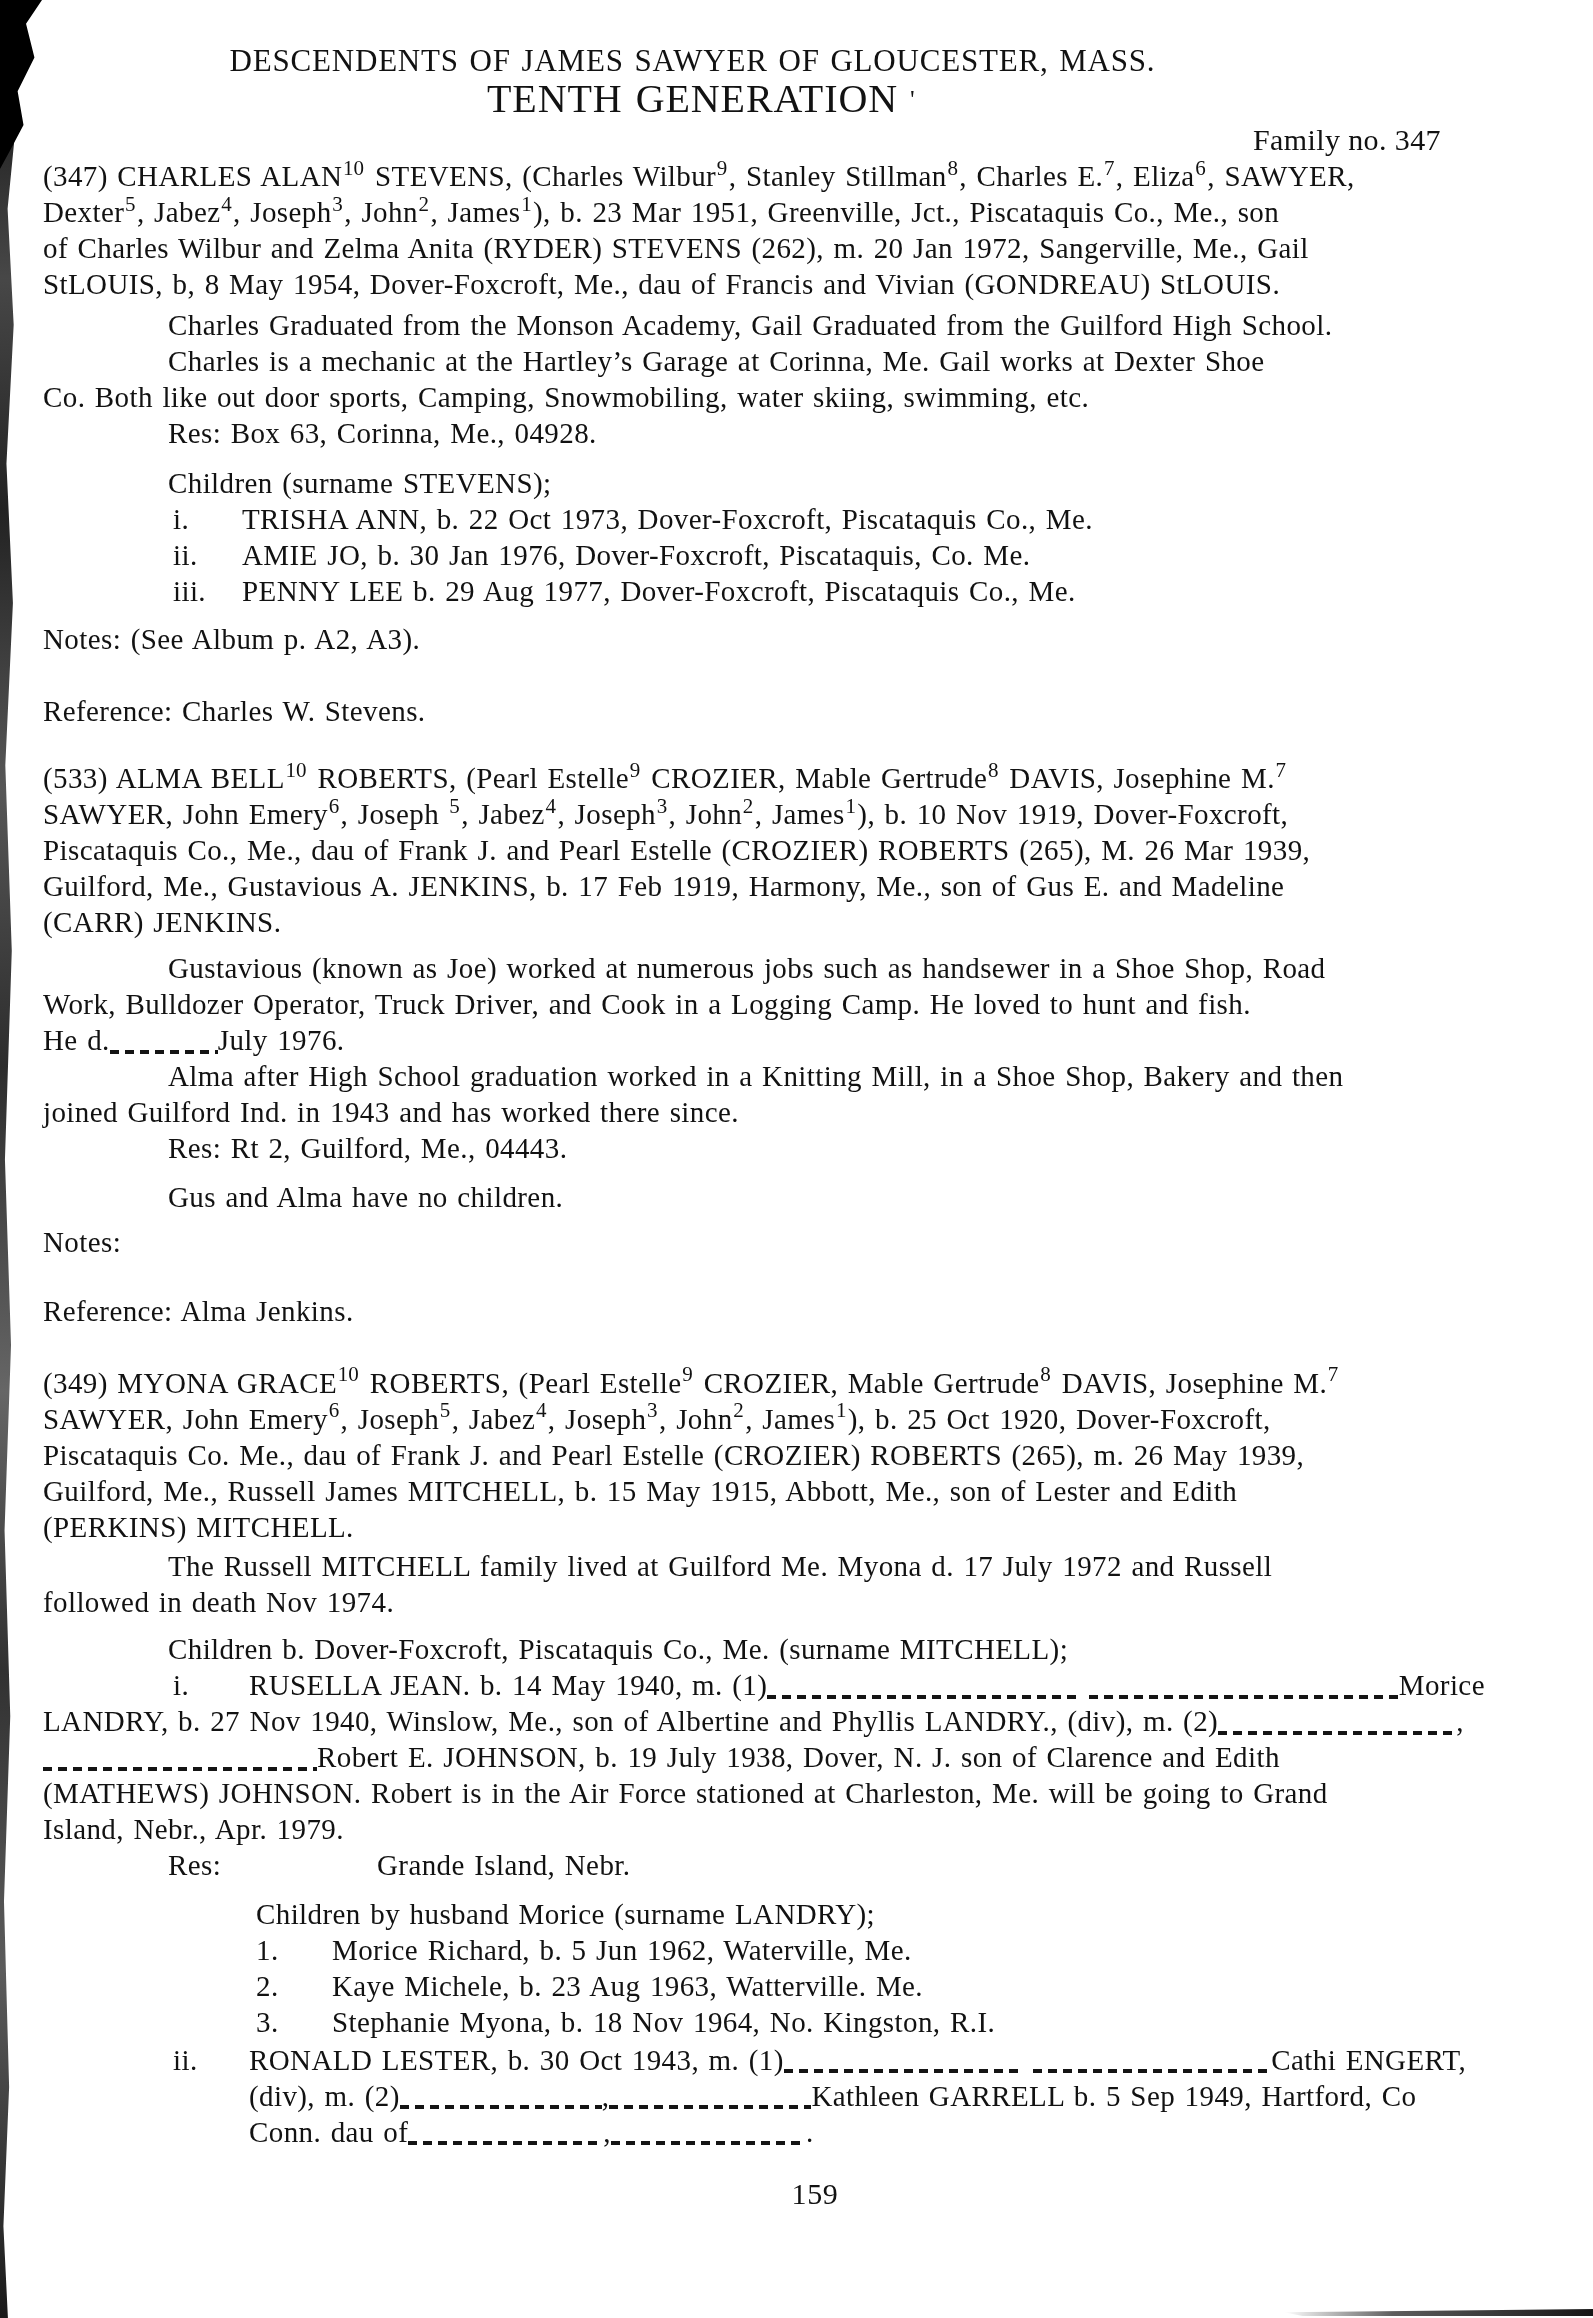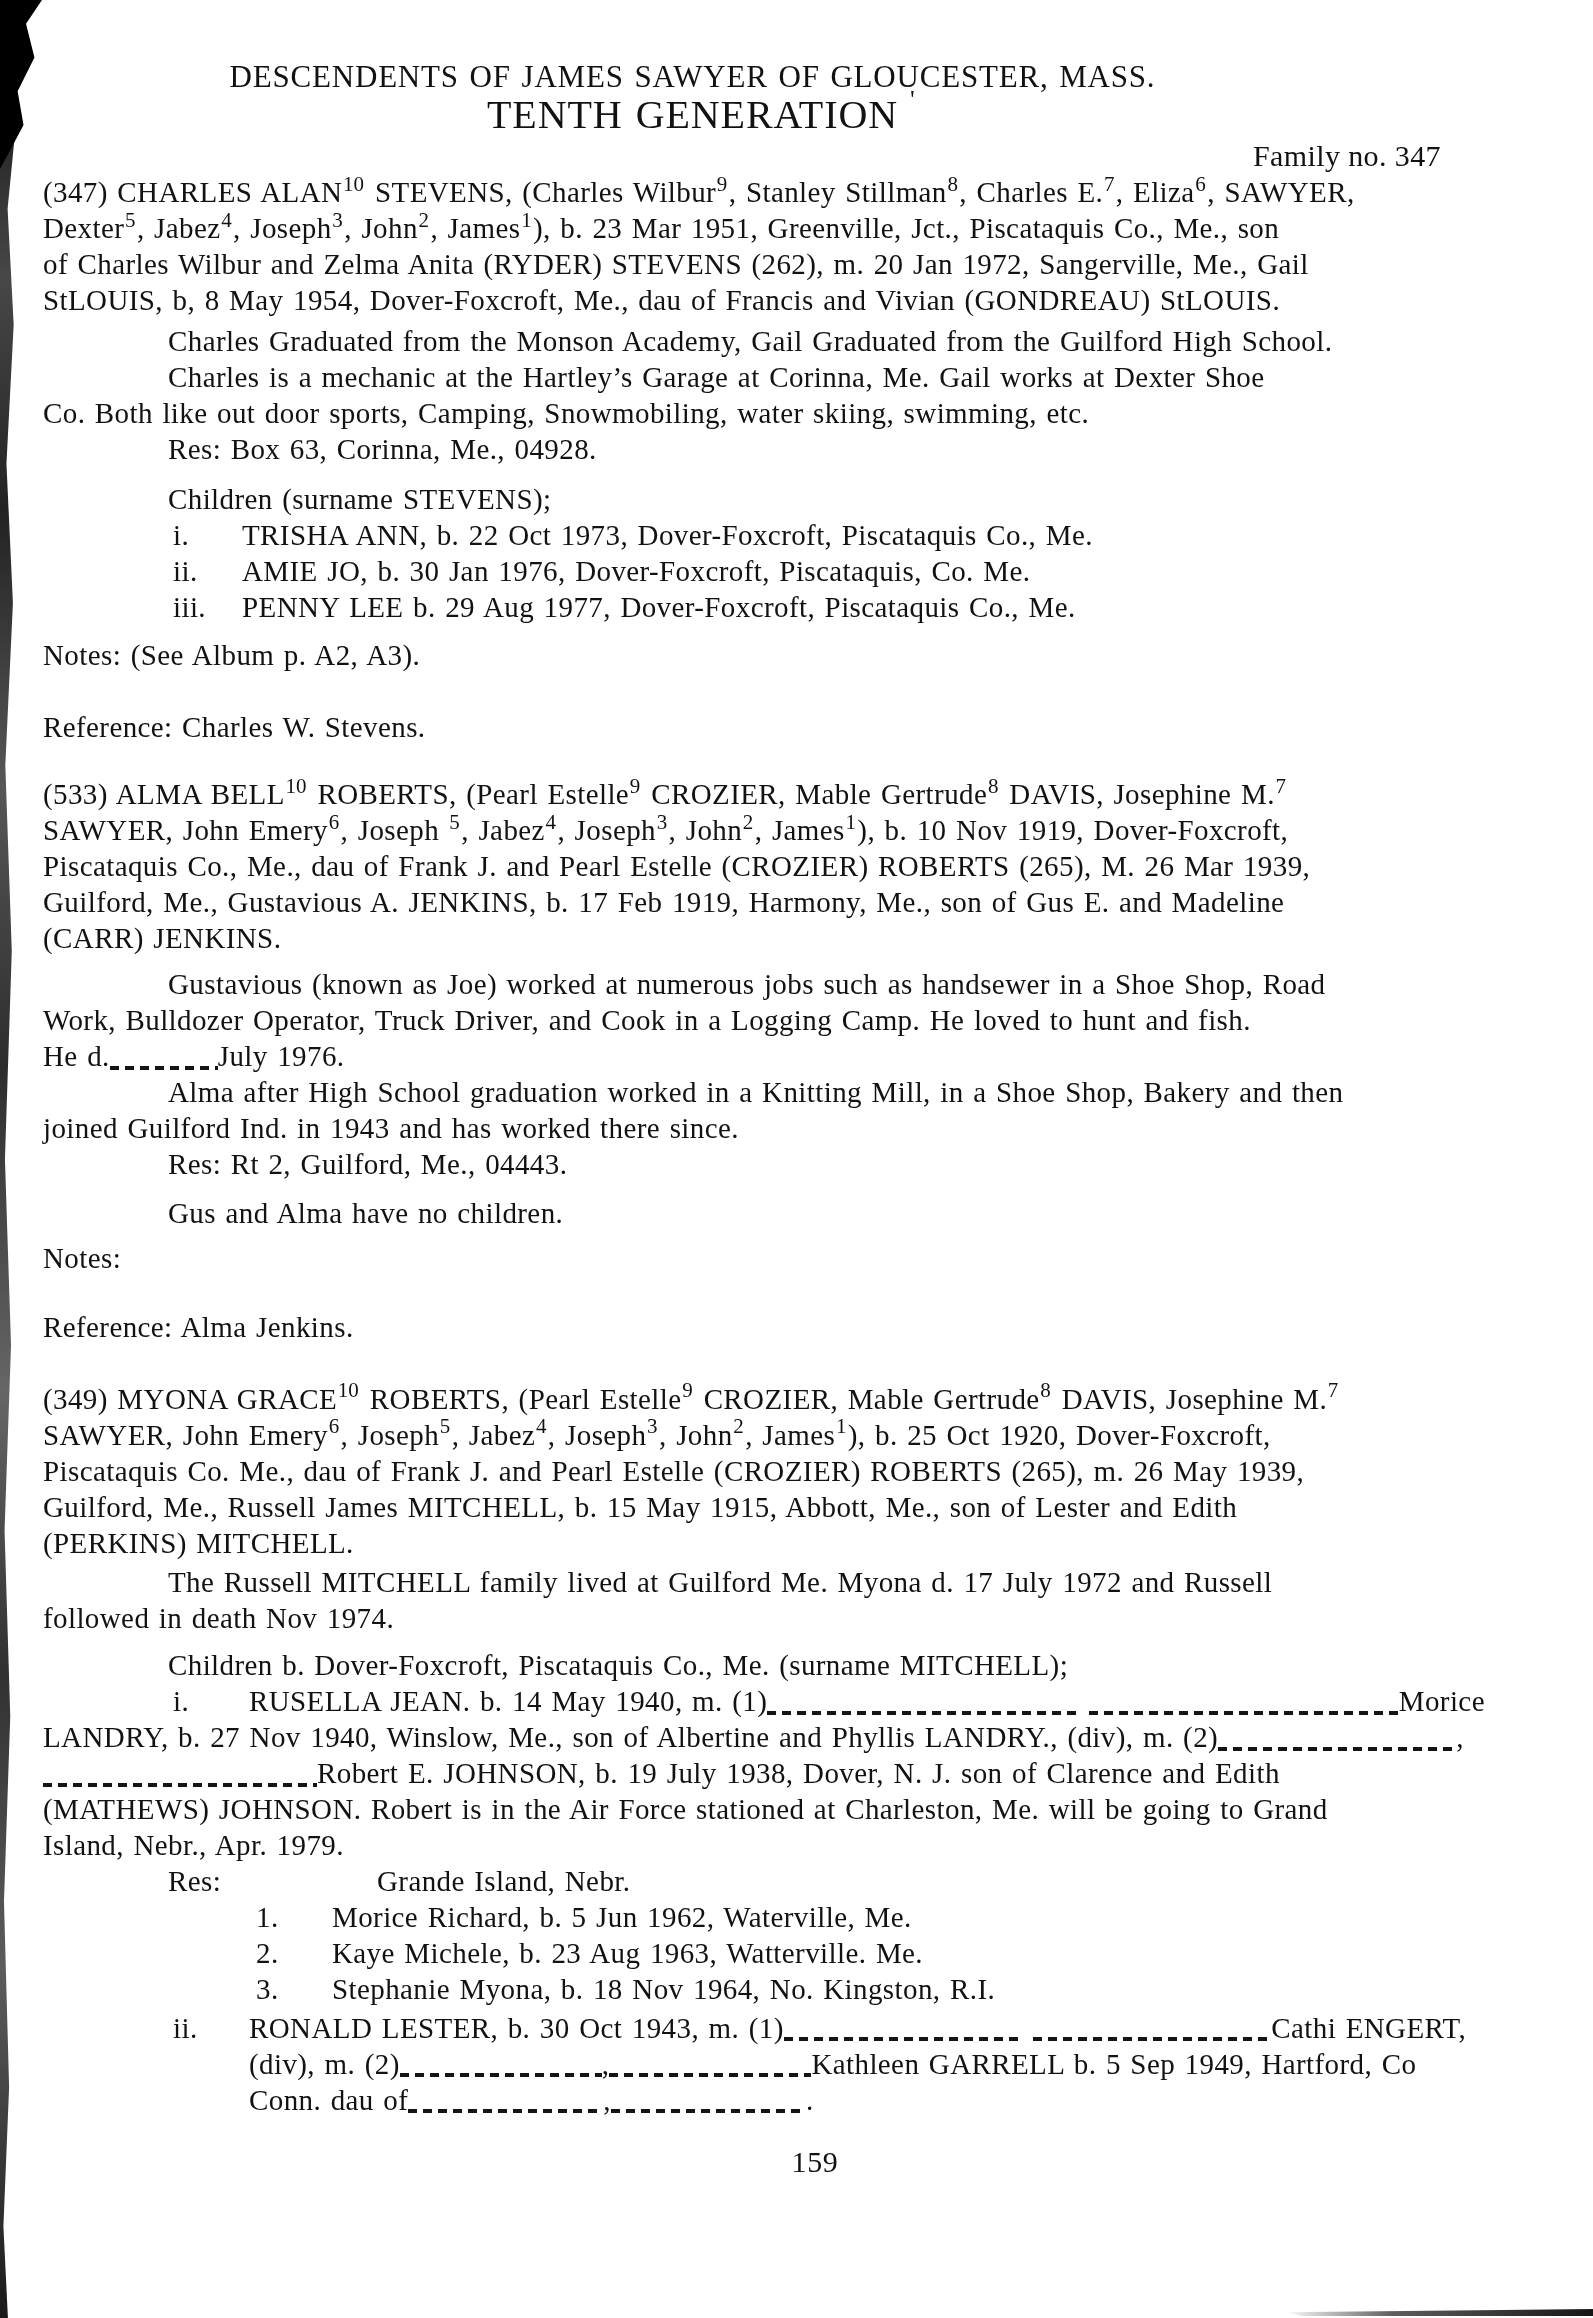--- a/index.html
+++ b/index.html
@@ -10,21 +10,21 @@
   .page{position:relative;width:1594px;height:2319px;background:#fff;}
   
   .scan-edge{position:absolute;left:0;top:0;bottom:0;width:19px;opacity:.9;
     background:linear-gradient(180deg,#000 0%,#111 6%,#333 12%,#0a0a0a 22%,#444 34%,#151515 46%,#555 60%,#1a1a1a 72%,#4a4a4a 85%,#000 100%);
     clip-path:polygon(0 0,100% 0,55% 2%,88% 5%,40% 9%,72% 14%,34% 20%,68% 26%,28% 33%,62% 41%,26% 50%,58% 58%,24% 66%,54% 74%,21% 82%,48% 90%,18% 96%,42% 100%,0 100%);}
   .scan-corner{position:absolute;left:0;top:0;width:42px;height:169px;background:#000;
     clip-path:polygon(0 0,100% 0,62% 14%,82% 34%,42% 54%,56% 74%,22% 90%,0 100%);}
   .scan-streak{position:absolute;right:0;bottom:2.9px;width:310px;height:7.2px;
     background:linear-gradient(90deg,rgba(0,0,0,0),rgba(25,25,25,.7) 35%,#151515);
     clip-path:polygon(0 45%,100% 0,100% 100%,6% 100%);}
-  header{position:relative;padding-top:58px;}
+  header{position:relative;padding-top:42px;}
   .t1{width:1385px;text-align:center;font-size:31px;line-height:38px;letter-spacing:0.8px;word-spacing:2.2px;white-space:nowrap;}
   .t2{width:1385px;text-align:center;font-size:40px;line-height:38px;letter-spacing:0.9px;word-spacing:2.2px;white-space:nowrap;}
   .stray{position:absolute;left:910px;top:85px;font-size:26px;}
   .famno{width:1441px;text-align:right;font-size:30px;line-height:36px;margin-top:4.3px;letter-spacing:0.4px;}
   main{padding-left:43px;}
   .line{white-space:nowrap;line-height:36px;font-size:29px;letter-spacing:0.4px;word-spacing:1.9px;}
   .line sup{font-size:21px;vertical-align:11.5px;line-height:0;letter-spacing:0;margin:0 1.4px 0 0.7px;}
   .blank{display:inline-block;height:4.3px;vertical-align:-3.6px;
     background:repeating-linear-gradient(90deg,#141414 0 9.4px,rgba(0,0,0,0) 9.4px 15px);}
   .hsp{display:inline-block;}
@@ -82,20 +82,21 @@
       <div class="line"><span>(PERKINS) MITCHELL.</span></div>
       <div class="line" style="margin-left: 125px; margin-top: 2.9px;"><span>The Russell MITCHELL family lived at Guilford Me. Myona d. 17 July 1972 and Russell</span></div>
       <div class="line"><span>followed in death Nov 1974.</span></div>
       <div class="line" style="margin-left: 125px; margin-top: 11.5px;"><span>Children b. Dover-Foxcroft, Piscataquis Co., Me. (surname MITCHELL);</span></div>
       <div class="line" style="margin-left: 130px;"><span class="wseg" style="width: 76px;">i.</span><span>RUSELLA JEAN. b. 14 May 1940, m. (1)</span><span class="blank" style="width: 310px;"></span><span class="hsp" style="width: 11.5px;"></span><span class="blank" style="width: 310px;"></span><span>Morice</span></div>
       <div class="line"><span>LANDRY, b. 27 Nov 1940, Winslow, Me., son of Albertine and Phyllis LANDRY., (div), m. (2)</span><span class="blank" style="width: 238px;"></span><span>,</span></div>
       <div class="line"><span class="blank" style="width: 274px;"></span><span>Robert E. JOHNSON, b. 19 July 1938, Dover, N. J. son of Clarence and Edith</span></div>
       <div class="line"><span>(MATHEWS) JOHNSON. Robert is in the Air Force stationed at Charleston, Me. will be going to Grand</span></div>
       <div class="line"><span>Island, Nebr., Apr. 1979.</span></div>
       <div class="line" style="margin-left: 125px;"><span class="wseg" style="width: 209px;">Res:</span><span>Grande Island, Nebr.</span></div>
+      <div class="line" style="margin-left: 213px; margin-top: 12.3px;"><span>Children by husband Morice (surname LANDRY);</span></div>
       <div class="line" style="margin-left: 213px;"><span class="wseg" style="width: 76px;">1.</span><span>Morice Richard, b. 5 Jun 1962, Waterville, Me.</span></div>
       <div class="line" style="margin-left: 213px;"><span class="wseg" style="width: 76px;">2.</span><span>Kaye Michele, b. 23 Aug 1963, Watterville. Me.</span></div>
       <div class="line" style="margin-left: 213px;"><span class="wseg" style="width: 76px;">3.</span><span>Stephanie Myona, b. 18 Nov 1964, No. Kingston, R.I.</span></div>
       <div class="line" style="margin-left: 130px; margin-top: 2.2px;"><span class="wseg" style="width: 76px;">ii.</span><span>RONALD LESTER, b. 30 Oct 1943, m. (1)</span><span class="blank" style="width: 238px;"></span><span class="hsp" style="width: 11.5px;"></span><span class="blank" style="width: 238px;"></span><span>Cathi ENGERT,</span></div>
       <div class="line" style="margin-left: 206px;"><span>(div), m. (2)</span><span class="blank" style="width: 202px;"></span><span>,</span><span class="blank" style="width: 202px;"></span><span>Kathleen GARRELL b. 5 Sep 1949, Hartford, Co</span></div>
       <div class="line" style="margin-left: 206px;"><span>Conn. dau of</span><span class="blank" style="width: 195px;"></span><span>,</span><span class="blank" style="width: 195px;"></span><span>.</span></div>
     </main>
 
   <footer>
     <div>159</div>

